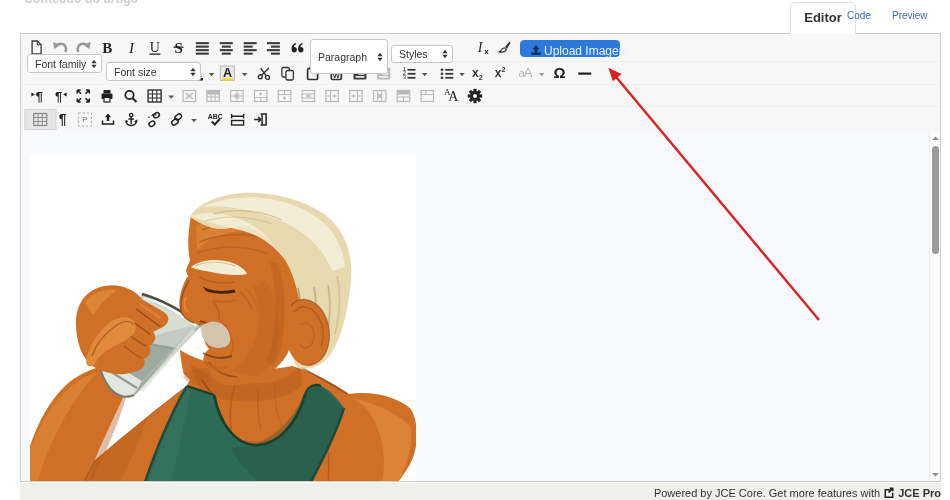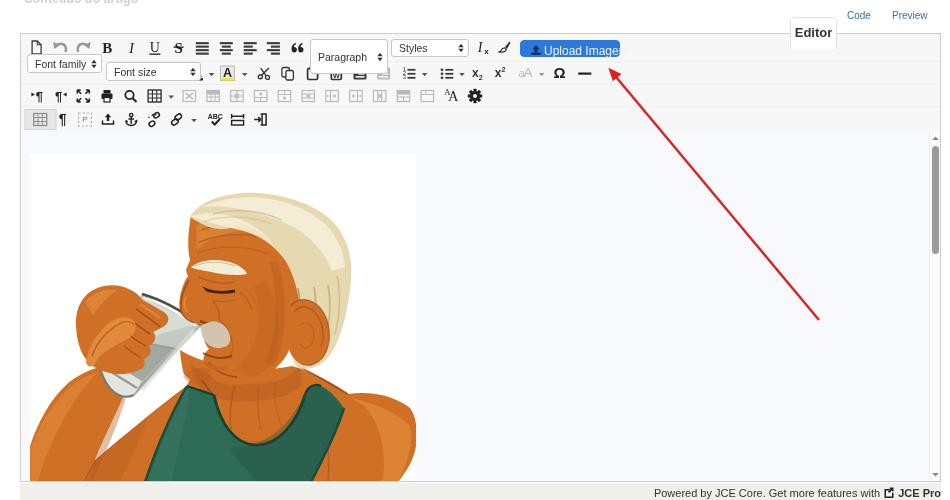--- a/index.html
+++ b/index.html
@@ -1,22 +1,22 @@
 <!DOCTYPE html>
 <html><head>
 <meta charset="utf-8">
 <style>
   html,body{margin:0;padding:0;}
   body{width:950px;height:500px;position:relative;overflow:hidden;background:#fff;
        font-family:"Liberation Sans", sans-serif;}
   .topclip{position:absolute;left:24px;top:-8px;color:#cfcfcf;font-size:12px;font-weight:bold;letter-spacing:.2px;}
   
-  .tab-editor{position:absolute;left:790px;top:2px;width:47px;height:32px;background:#fff;
+  .tab-editor{position:absolute;left:790px;top:2px;width:66px;height:32px;background:#fff;
     border:1px solid #dee2e6;border-bottom:none;border-radius:5px 5px 0 0;box-sizing:border-box;
-    color:#333;font-size:13px;font-weight:bold;text-align:center;line-height:30px;z-index:5;margin-top:15px;}
+    color:#333;font-size:13px;font-weight:bold;text-align:center;line-height:30px;z-index:5;}
   .tab-link{position:absolute;top:10px;font-size:10px;color:#3a6ea5;z-index:5;}
   
   .jce{position:absolute;left:20px;top:33px;width:921px;height:449px;border:1px solid #ccc;
     box-sizing:border-box;background:#f7f7f7;}
   .tbrow{position:absolute;left:0;width:919px;}
   .r1{top:0;height:27px;}
   .r2{top:27px;height:23px;border-top:1px solid #efefef;box-sizing:border-box;}
   .r3{top:50px;height:22px;border-top:1px solid #efefef;box-sizing:border-box;}
   .r4{top:72px;height:25px;border-top:1px solid #efefef;box-sizing:border-box;}
   .sel{position:absolute;background:#fff;border:1px solid #c8c8c8;border-radius:3px;box-sizing:border-box;
@@ -110,21 +110,21 @@
         </g>
       </svg>
     </div>
     <div class="sel" style="left:289px;top:5px;width:78px;height:35px;z-index:2;">
       <span class="lbl">Paragraph</span>
       <svg class="updn" viewBox="0 0 7 10">
         <path d="M3.5 0 L6.6 4 H0.4 Z" fill="#333"></path>
         <path d="M3.5 10 L6.6 6 H0.4 Z" fill="#333"></path>
       </svg>
     </div>
-    <div class="sel" style="left:370px;top:5px;width:78px;height:18px;z-index:2;">
+    <div class="sel" style="left:370px;top:11px;width:62px;height:18px;z-index:2;">
       <span class="lbl">Styles</span>
       <svg class="updn" viewBox="0 0 7 10">
         <path d="M3.5 0 L6.6 4 H0.4 Z" fill="#333"></path>
         <path d="M3.5 10 L6.6 6 H0.4 Z" fill="#333"></path>
       </svg>
     </div>
     <div class="upload">
       <svg style="position:absolute;left:9px;top:3.5px;" width="12" height="10" viewBox="0 0 13 11">
         <path d="M6.5 0 L10.4 4.6 H8.2 V7.6 H4.8 V4.6 H2.6 Z" fill="#0e2e57"></path>
         <rect x="1" y="8.3" width="11" height="2.4" rx="1.2" fill="#0e2e57"></rect>

